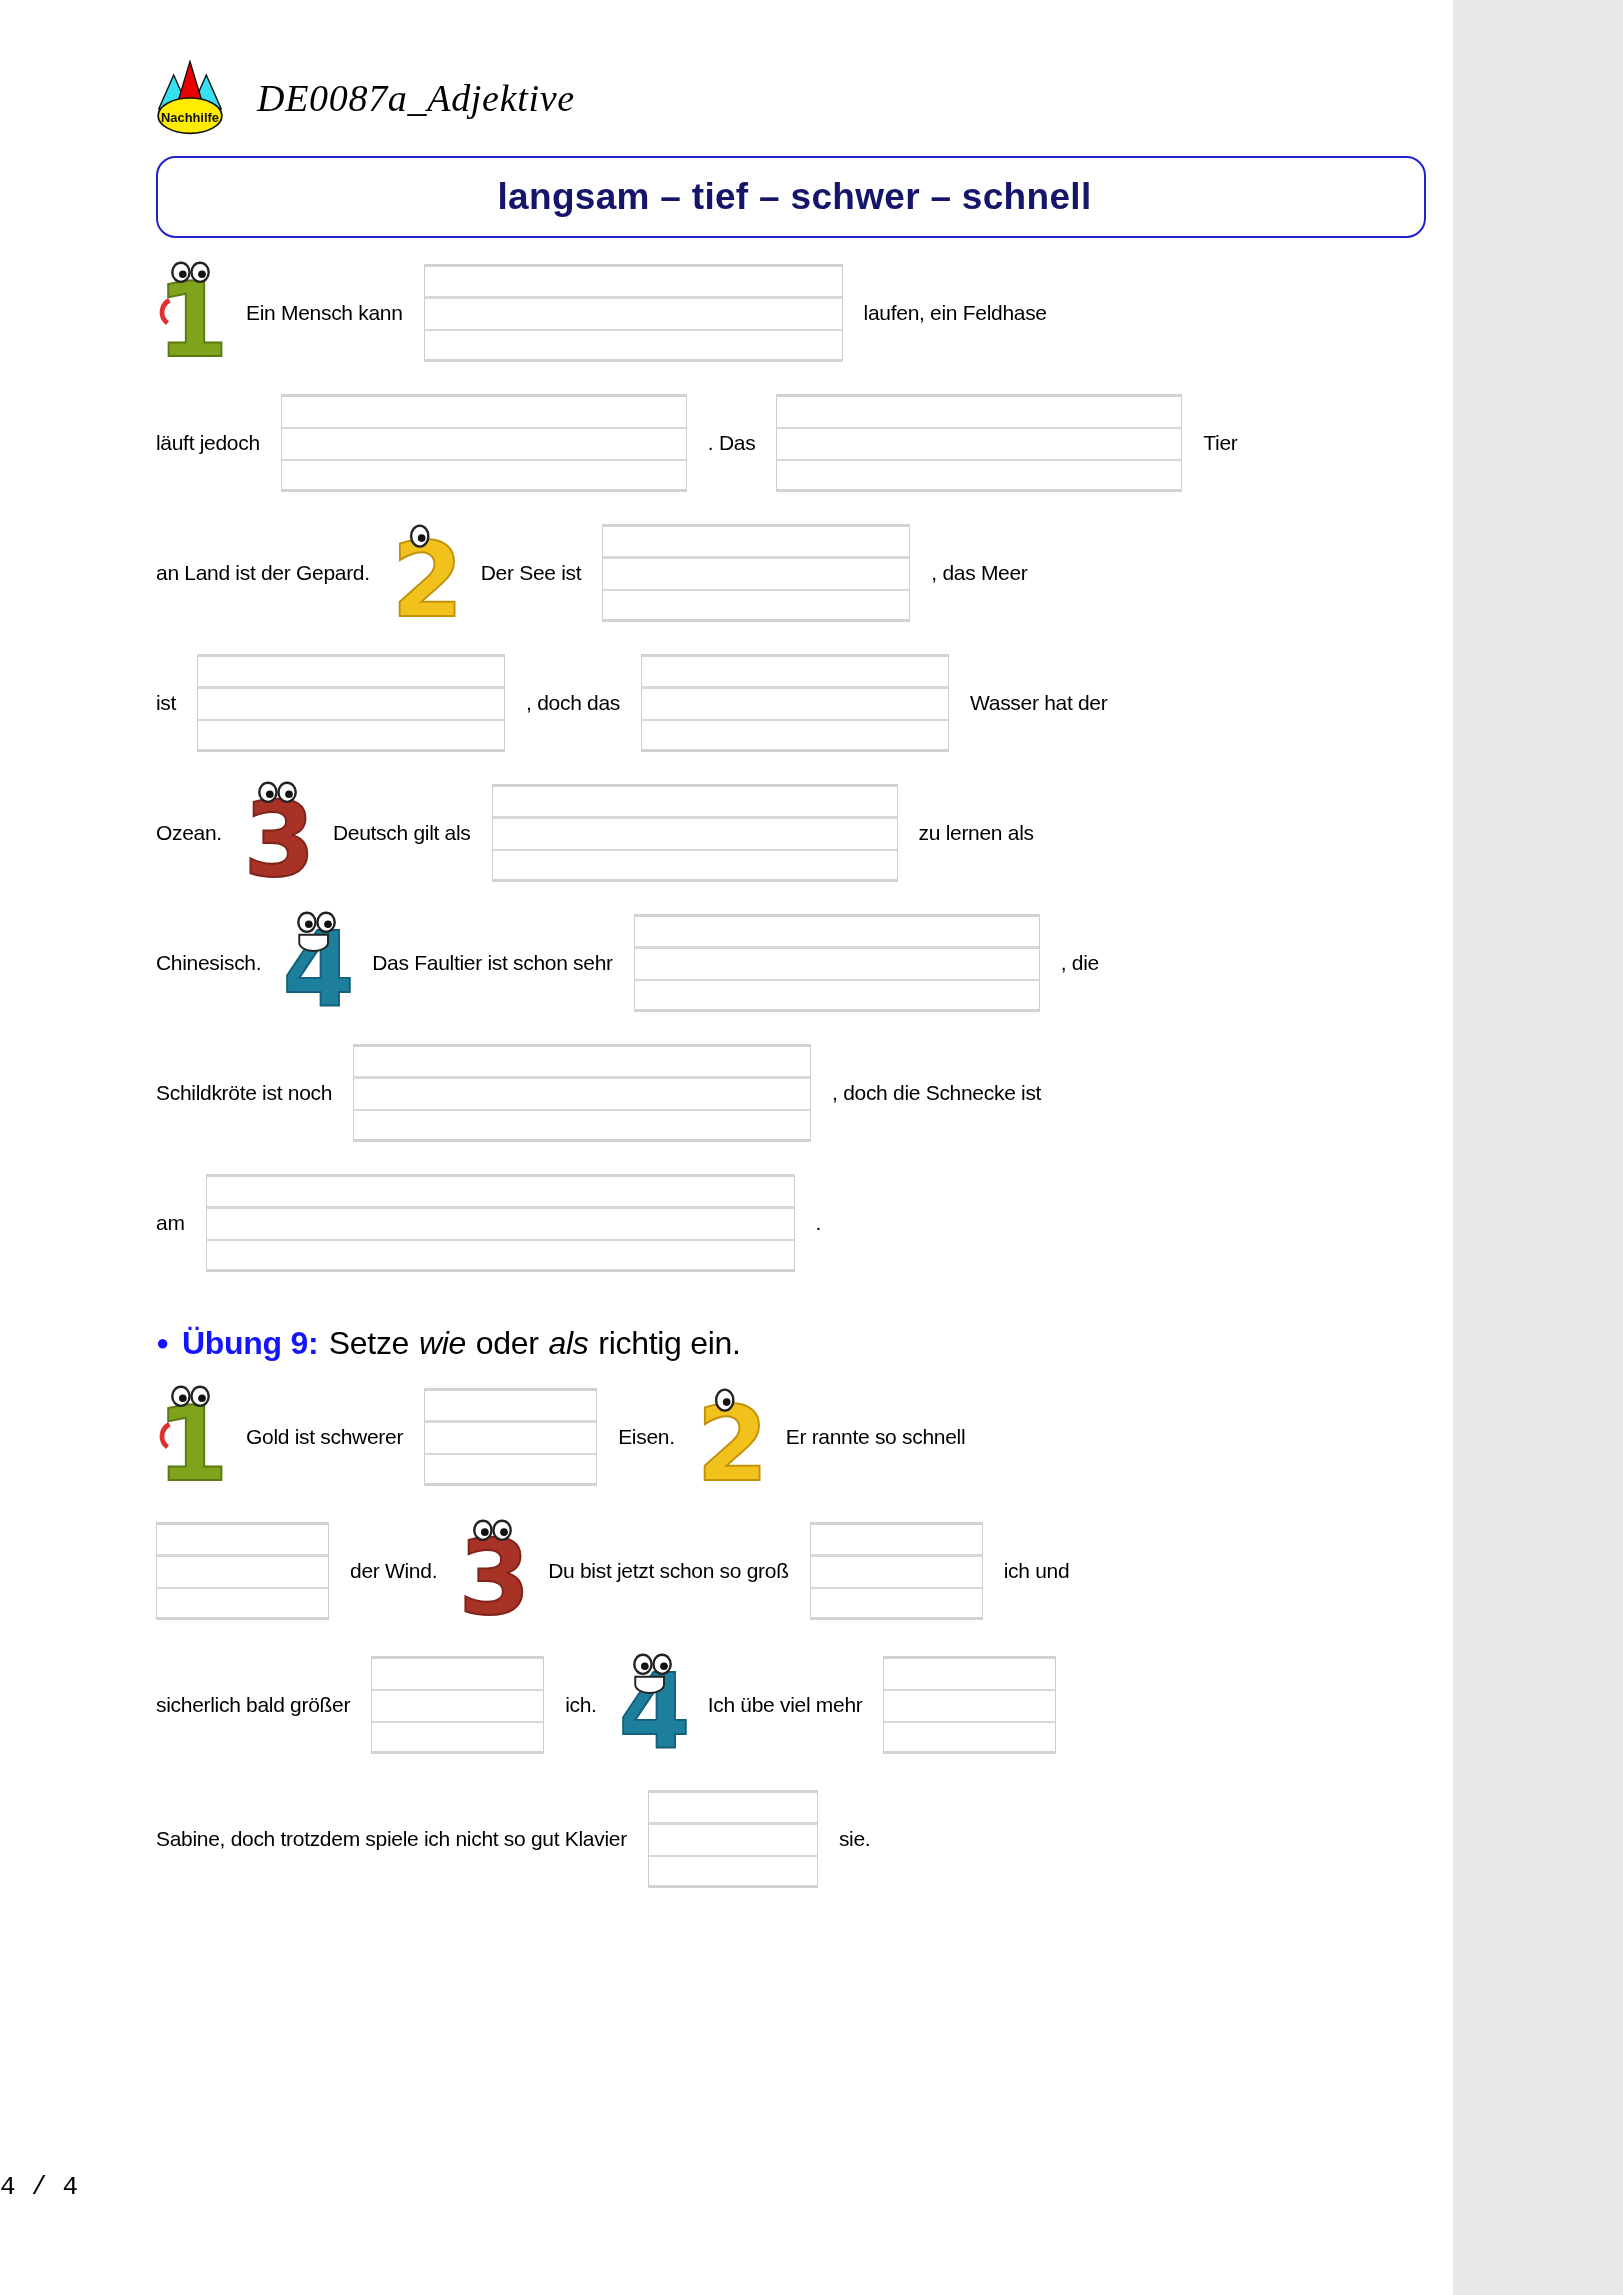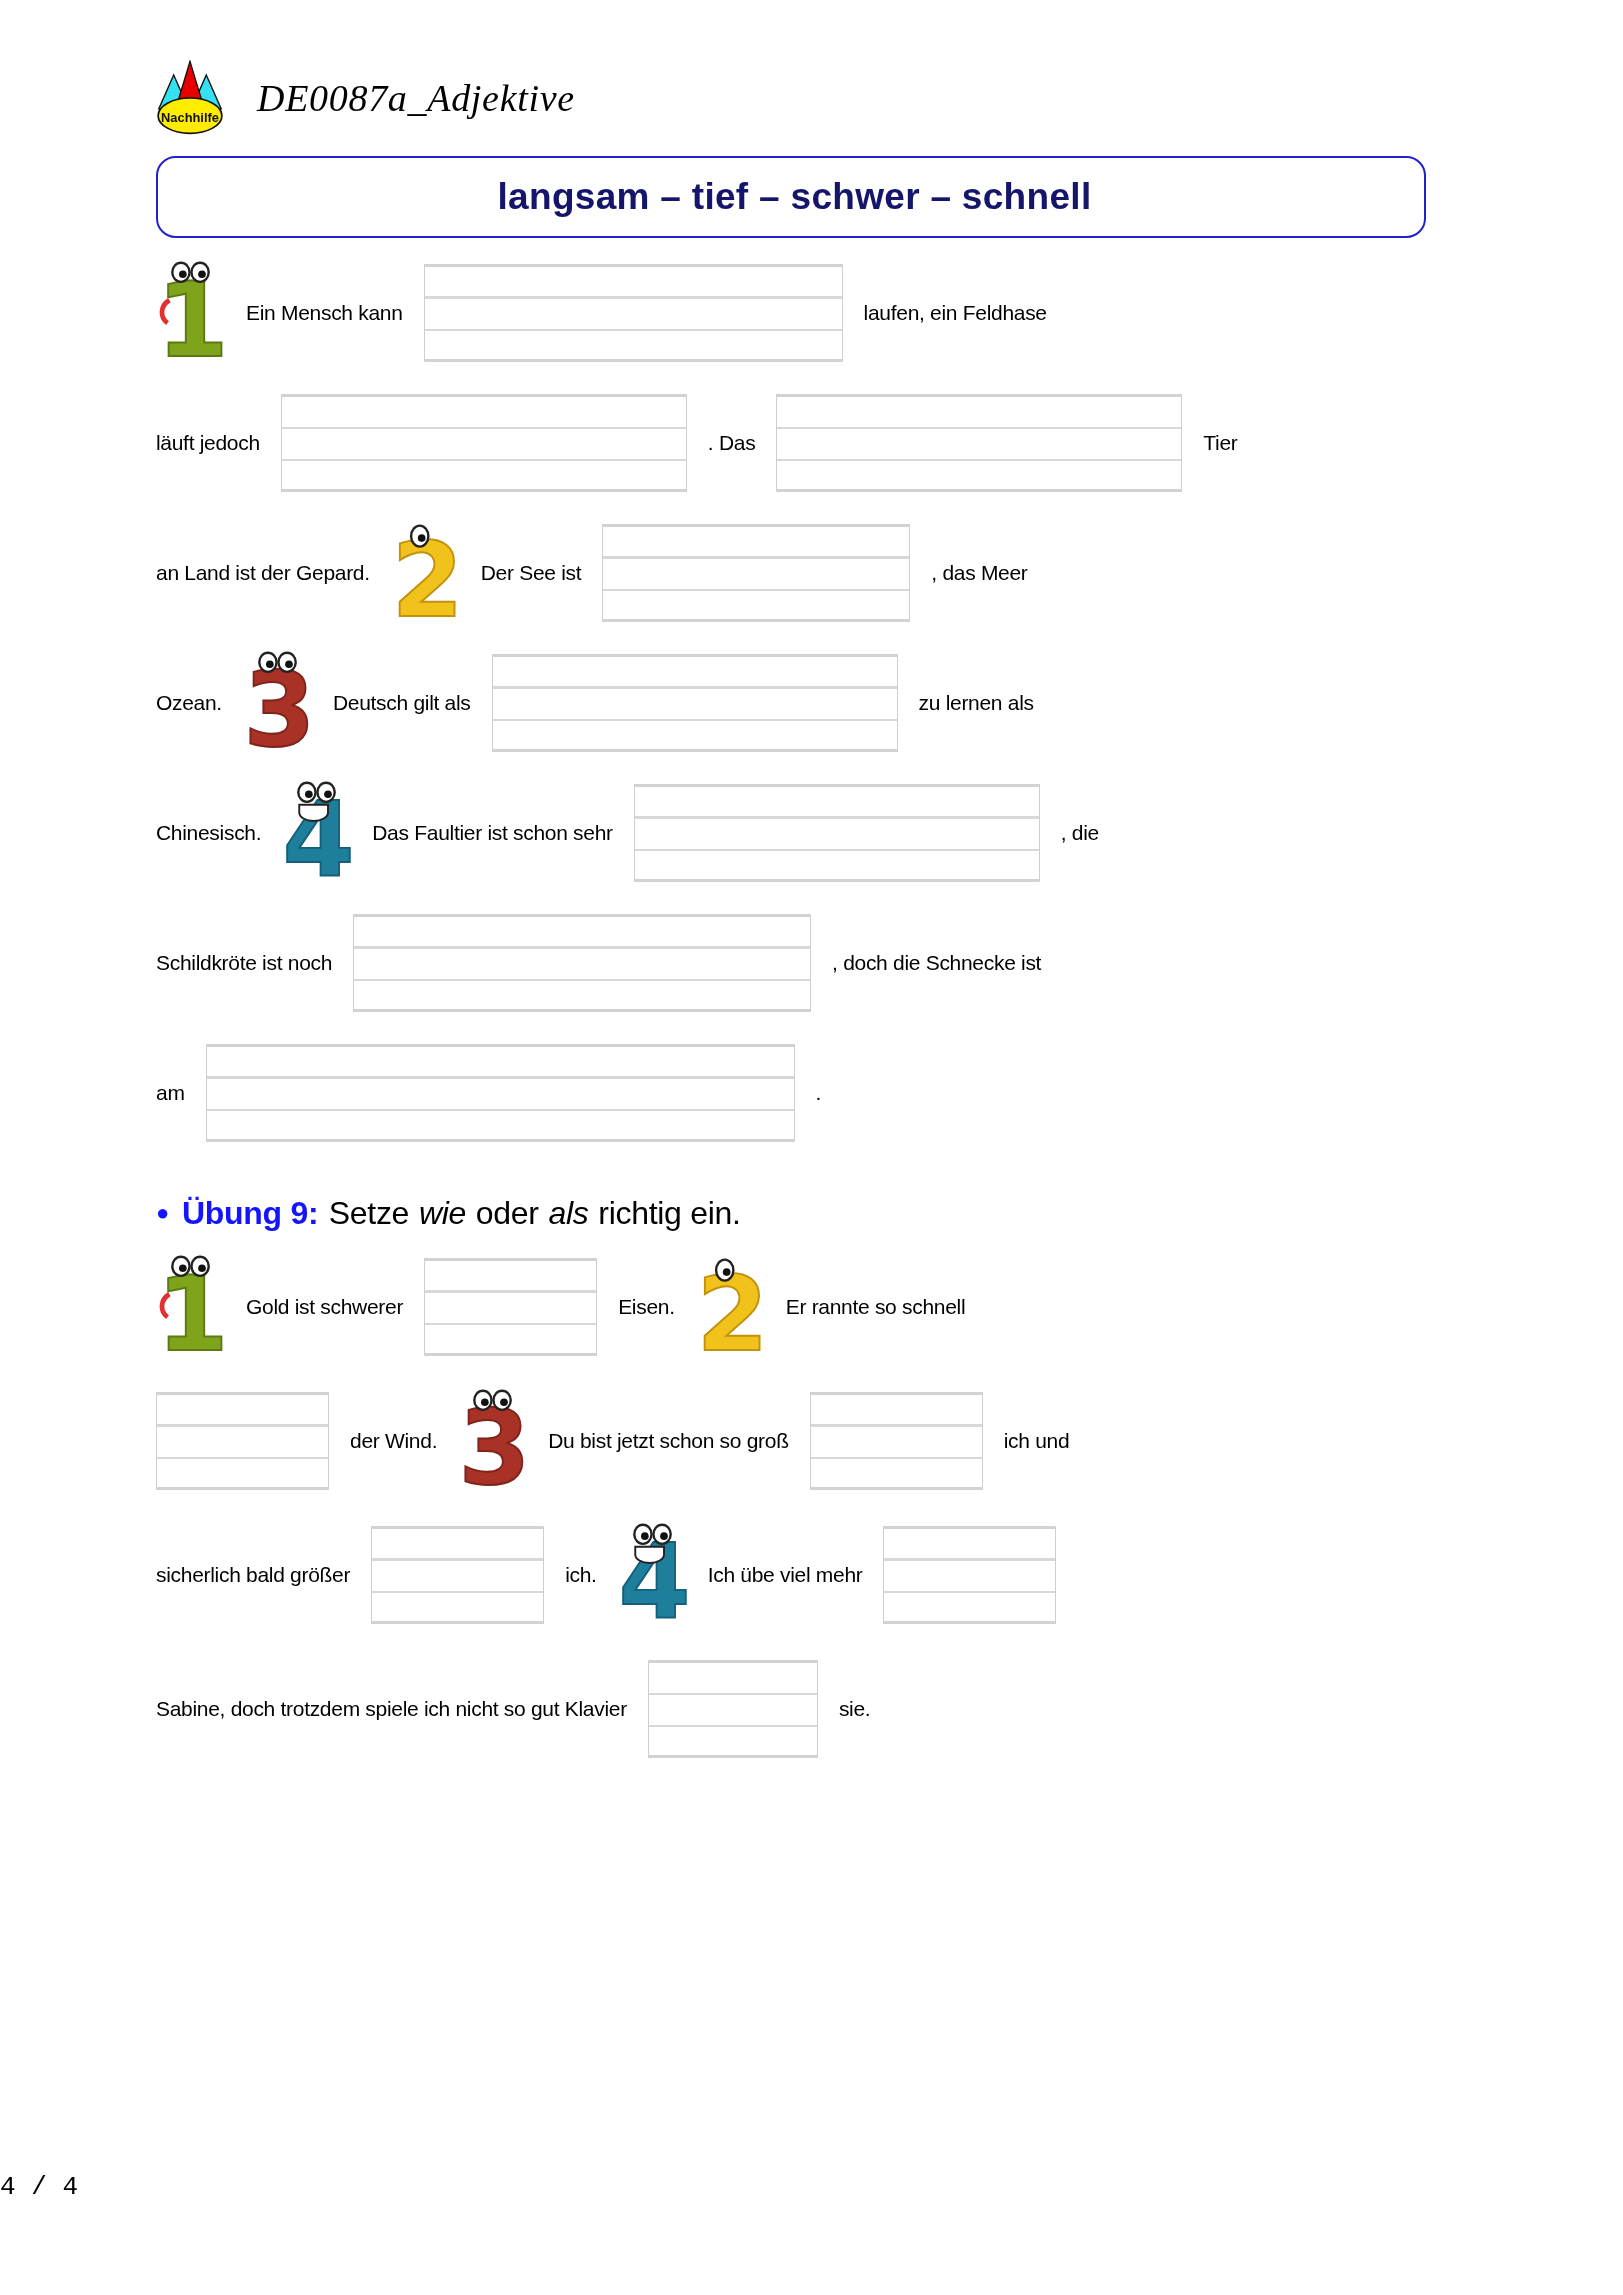--- a/index.html
+++ b/index.html
@@ -1,18 +1,18 @@
 <!DOCTYPE html>
 <html lang="de" style="font-size:10.5px"><head>
 <meta charset="utf-8">
 <style>
   html,body{margin:0;padding:0;background:#e8e8e8;}
   .page{
     position:relative;
-    width:1623px;height:2295px;
+    width:1453px;height:2295px;
     background:#ffffff;
     font-family:"Liberation Sans",sans-serif;
     color:#000;
     overflow:hidden;
   }
   .content{padding:60px 151px 0 156px;}
 
   
   .header{display:flex;align-items:center;}
   .logo-svg{width:68px;height:76px;flex:none;}
@@ -149,20 +149,27 @@
               <text x="38" y="100" text-anchor="middle" font-family="DejaVu Sans, sans-serif" font-weight="bold" font-size="108" fill="#f2c21c" stroke="#c2920c" stroke-width="2">2</text>
               <ellipse cx="30" cy="17" rx="9" ry="11" fill="#fff" stroke="#222" stroke-width="2.5"></ellipse>
               <circle cx="32" cy="19" r="4" fill="#111"></circle>
             </svg>
           </span>
           <span class="sentence">Der See ist</span>
           <div class="blank" style="width: 308px;"></div>
           <span class="sentence">, das Meer</span>
         </div>
         <div class="ex-row">
+          <span class="sentence">ist</span>
+          <div class="blank" style="width: 308px;"></div>
+          <span class="sentence">, doch das</span>
+          <div class="blank" style="width: 308px;"></div>
+          <span class="sentence">Wasser hat der</span>
+        </div>
+        <div class="ex-row">
           <span class="sentence">Ozean.</span>
           <span class="num-icon">
             <svg viewBox="0 0 72 112">
               <text x="38" y="100" text-anchor="middle" font-family="DejaVu Sans, sans-serif" font-weight="bold" font-size="108" fill="#a93226" stroke="#7e241b" stroke-width="2">3</text>
               <ellipse cx="26" cy="13" rx="9" ry="10" fill="#fff" stroke="#222" stroke-width="2.5"></ellipse>
               <circle cx="28" cy="15" r="4" fill="#111"></circle>
               <ellipse cx="46" cy="13" rx="9" ry="10" fill="#fff" stroke="#222" stroke-width="2.5"></ellipse>
               <circle cx="48" cy="15" r="4" fill="#111"></circle>
             </svg>
           </span>

